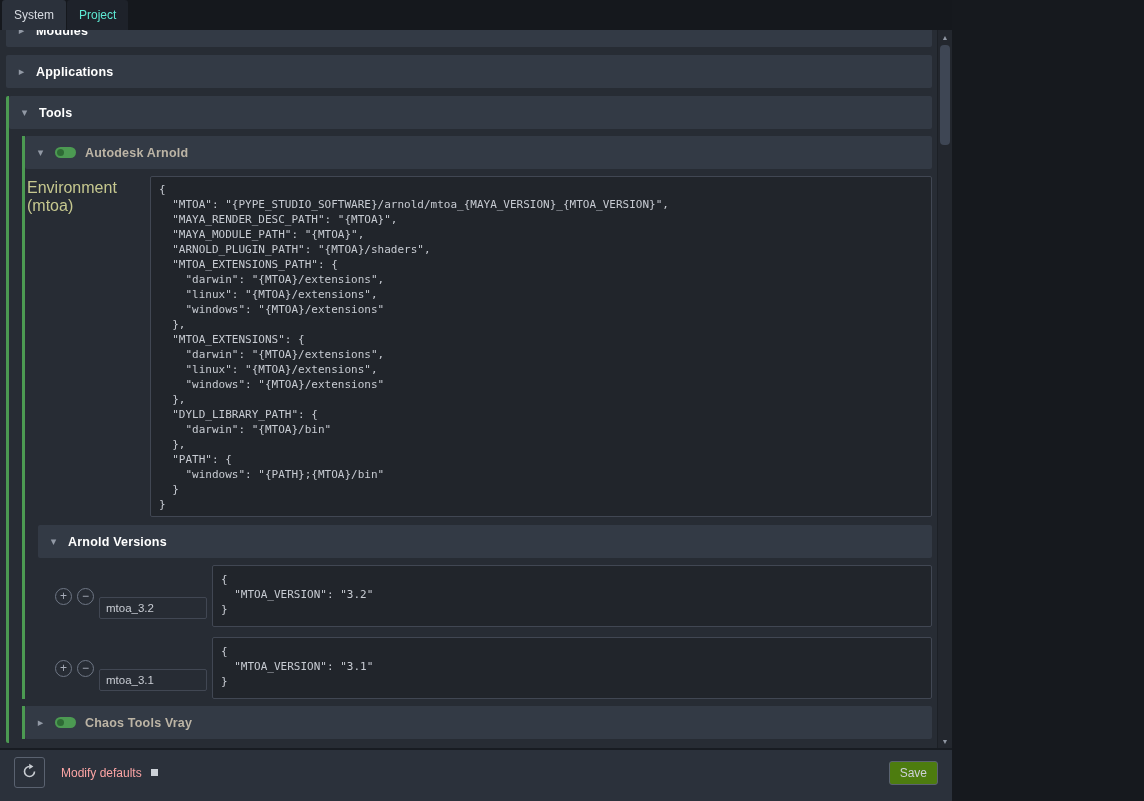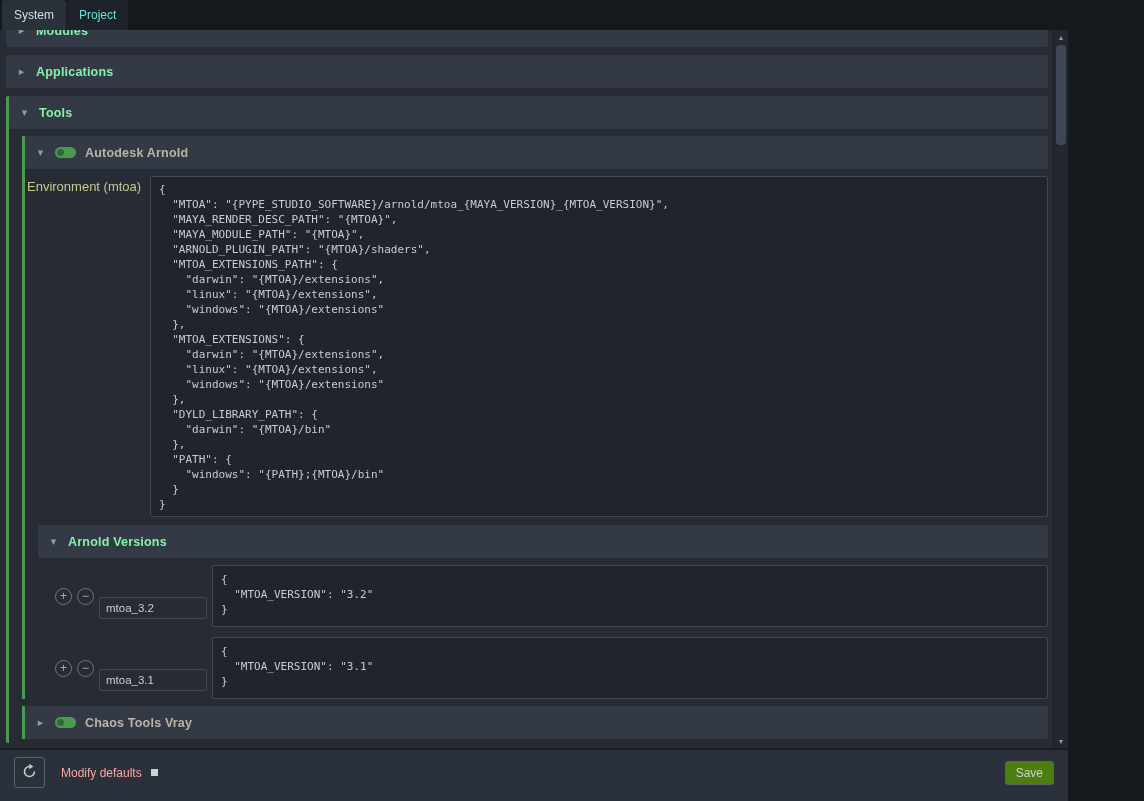--- a/index.html
+++ b/index.html
@@ -1,18 +1,18 @@
 <!DOCTYPE html>
 <html><head>
 <meta charset="utf-8">
 <style>
   * { box-sizing: border-box; }
   html,body { margin:0; padding:0; background:#16191E; }
   .app {
-    position:relative; width:1068px; height:801px; overflow:hidden;
+    position:relative; width:952px; height:801px; overflow:hidden;
     background:#272C34; font-family:"Liberation Sans", sans-serif;
   }
 
   
   .tabbar {
     position:absolute; top:0; left:0; right:0; height:30px;
     background:#15181D; display:flex; align-items:flex-end; padding-left:2px;
   }
   .tab {
     padding:8px 12px 8px; font-size:12px; color:#5eead4;
@@ -24,31 +24,31 @@
   .main { position:absolute; top:30px; left:0; right:0; bottom:53px; background:#272C34; overflow:hidden; }
   .content { position:absolute; top:0; left:6px; right:20px; }
 
   .sec { margin-bottom:8px; border-radius:2px; }
   .sec.cut { margin-top:-16px; }
   .sec-h {
     height:33px; background:#333A45; border-radius:2px;
     display:flex; align-items:center; gap:9px; padding:0 10px;
   }
   .arrow { color:#9299A5; font-size:11px; width:11px; text-align:center; flex:none; }
-  .sec-title { font-weight:700; font-size:12.5px; color:#86efac; letter-spacing:.2px; }
+  .sec-title { font-weight:700; font-size:12.5px; color:#ffffff; letter-spacing:.2px; }
   .sec-title.warm { color:#BCB4A5; }
 
   .green-border { border-left:3px solid #4C9A52; }
   .tools-body { padding:0 0 4px 13px; }
 
   .arnold-wrap { margin-top:7px; }
   .vray-wrap { margin-top:7px; }
 
   .env-row { display:flex; margin-top:7px; }
-  .env-label { flex:none; width:125px; padding:3px 6px 0 2px; font-size:13px; color:#C6C88F; }
+  .env-label { flex:none; width:125px; padding:3px 6px 0 2px; font-size:16px; color:#C6C88F; }
 
   .code {
     background:#21252B; border:1px solid #414753; border-radius:2px;
     color:#C7CBD2; font-family:"DejaVu Sans Mono", monospace;
     font-size:11px; line-height:15px; padding:5px 8px;
     white-space:pre; overflow:hidden; margin:0;
   }
   .env-code { flex:1; height:341px; }
 
   .versions { margin-top:8px; padding-left:13px; }

